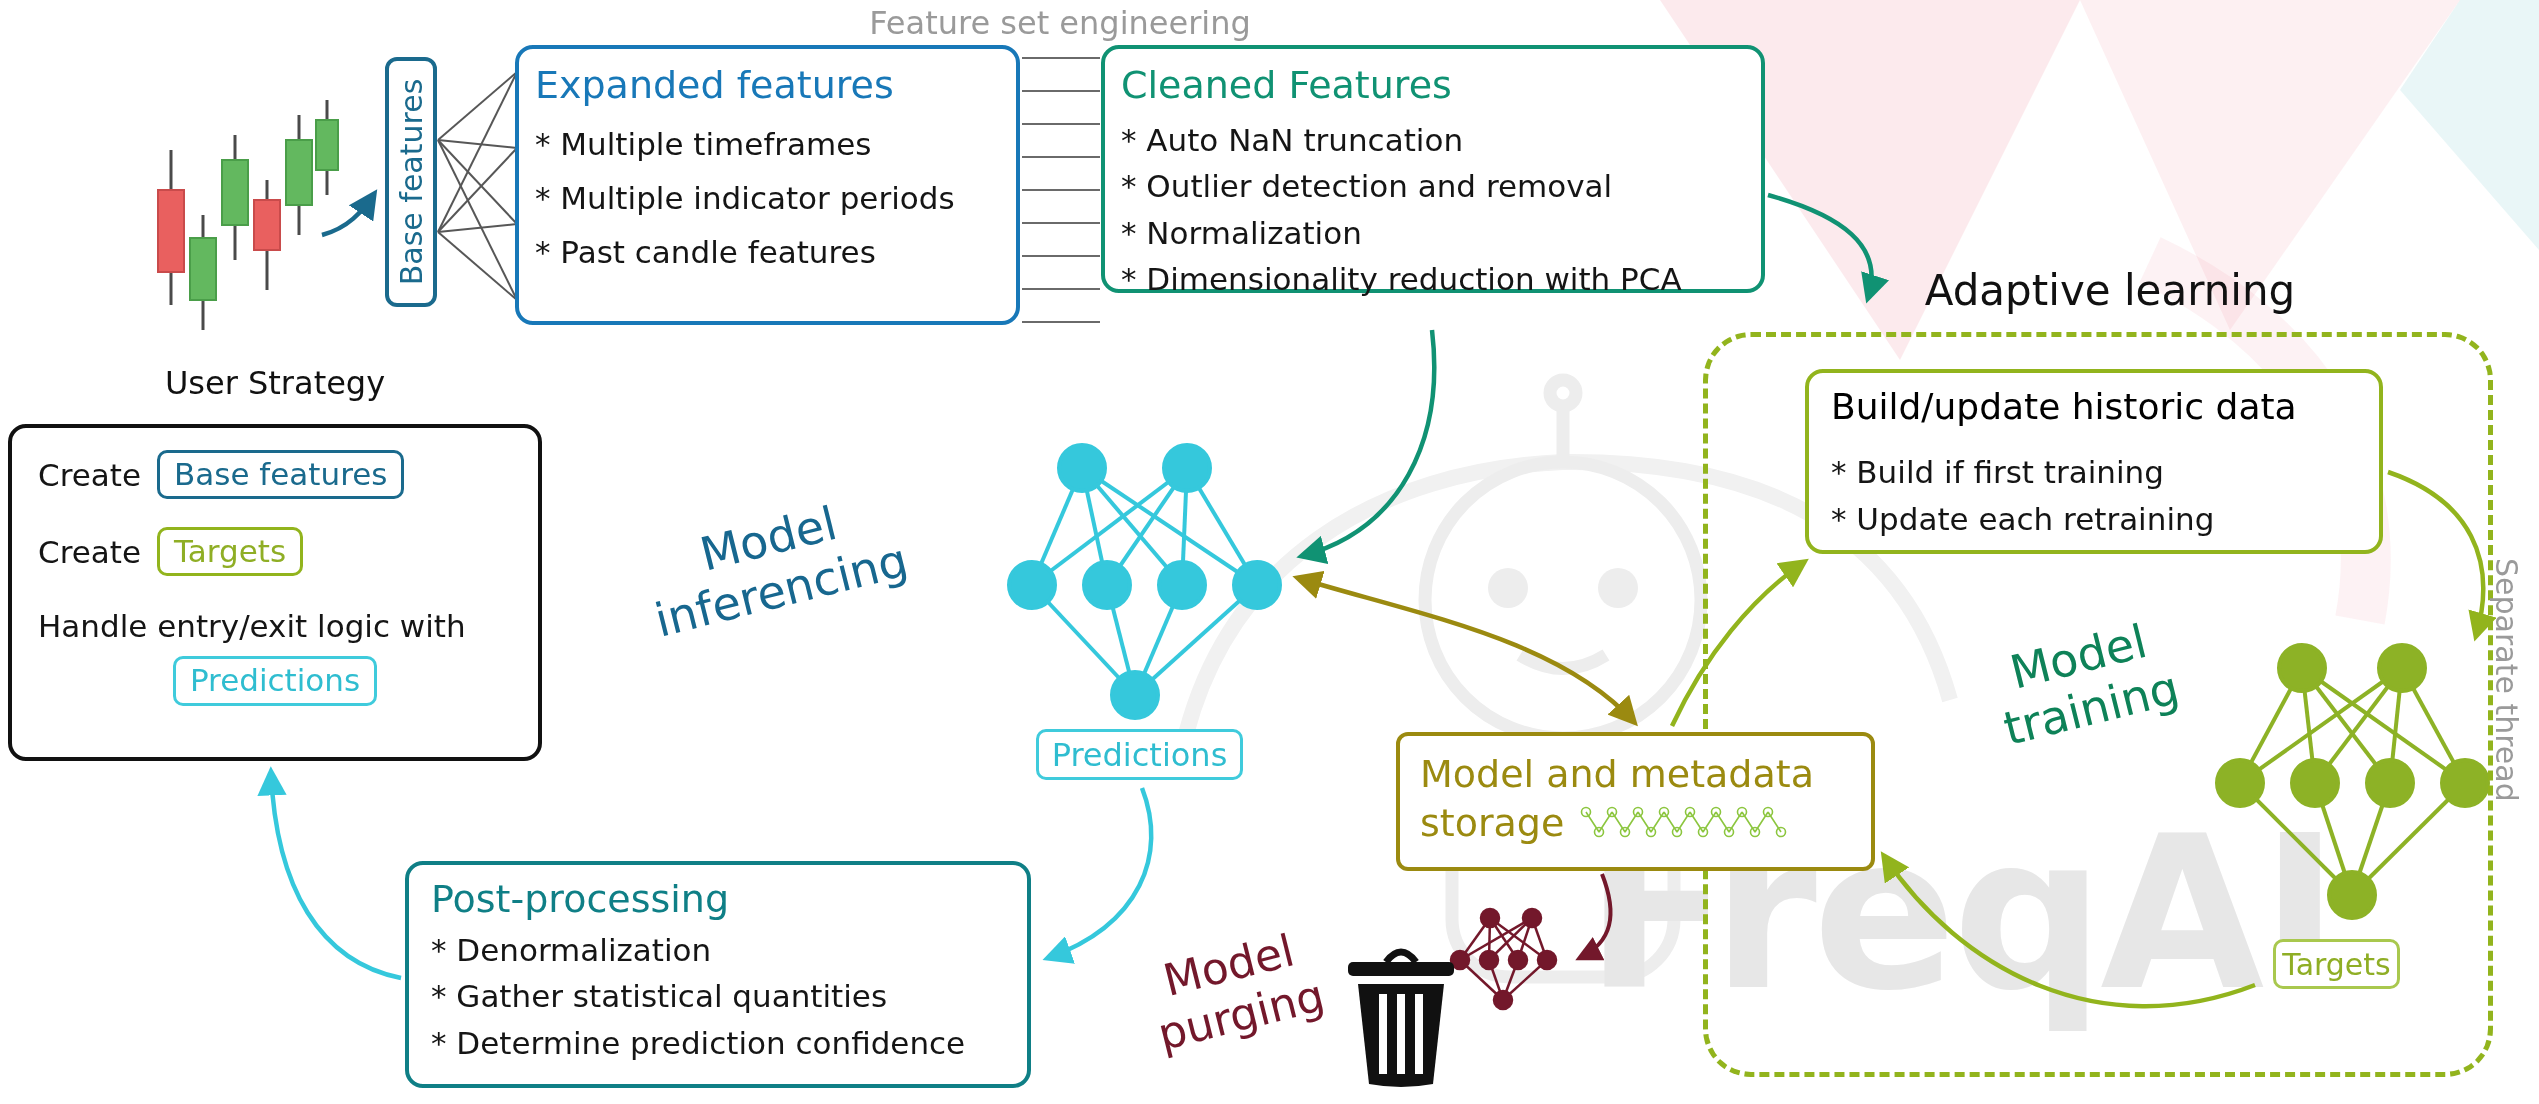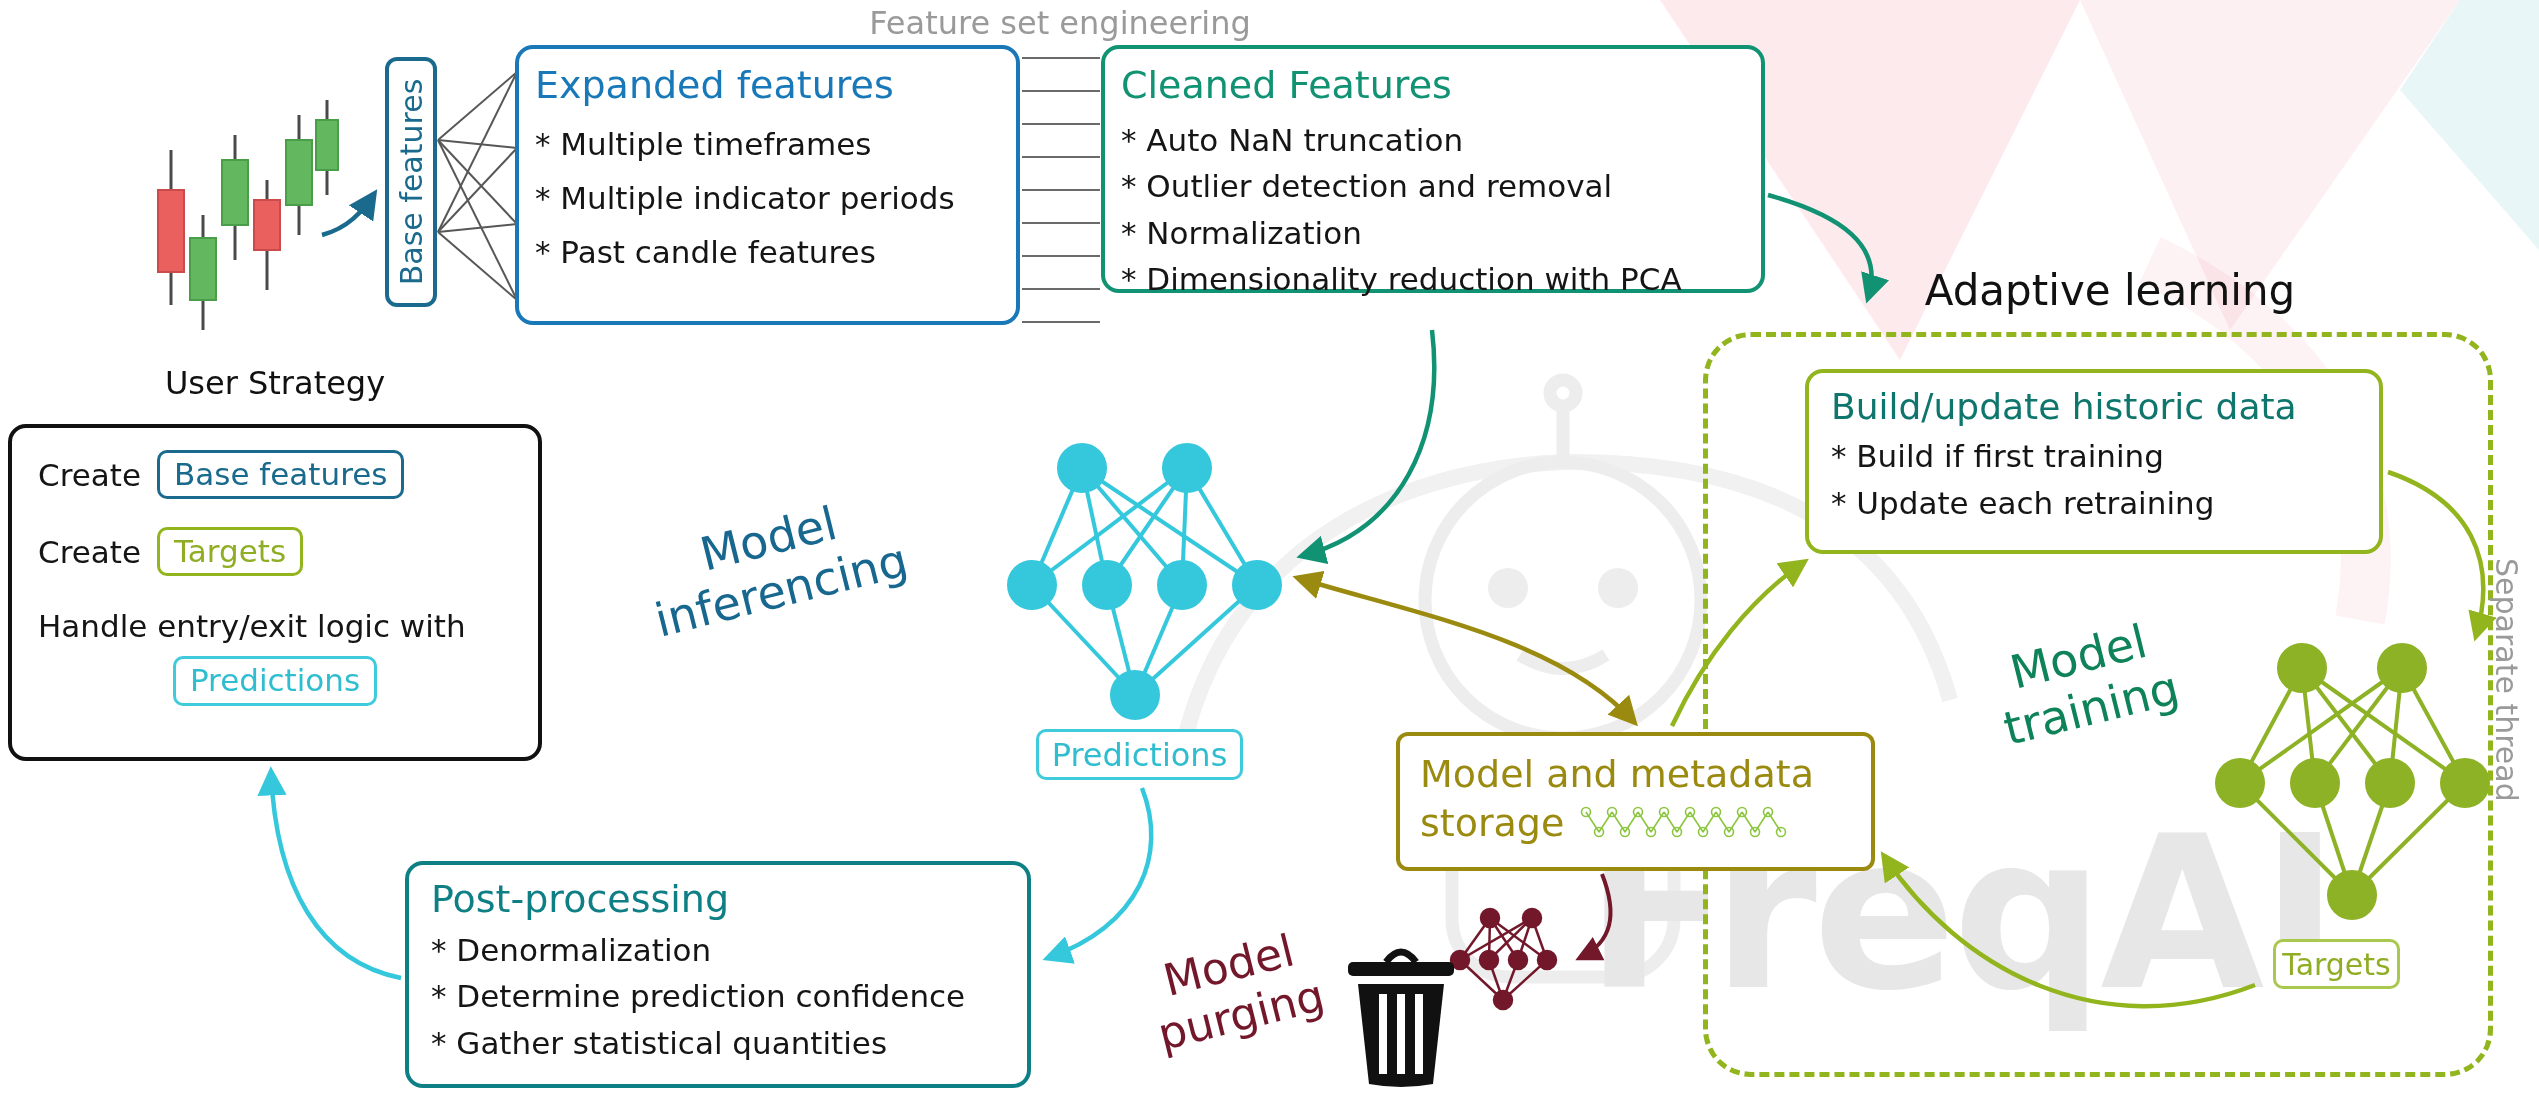--- a/index.html
+++ b/index.html
@@ -252,21 +252,21 @@
     <div class="feat-title" style="color:#109273;">Cleaned Features</div>
     <div class="feat-item">* Auto NaN truncation</div>
     <div class="feat-item">* Outlier detection and removal</div>
     <div class="feat-item">* Normalization</div>
     <div class="feat-item">* Dimensionality reduction with PCA</div>
   </div>
 
   <div class="adaptive">Adaptive learning</div>
 
   <div class="feat-box" style="left:1805px;top:369px;width:578px;height:185px;border-color:#92b41d;padding:10px 22px;">
-    <div class="feat-title" style="color:#0f766e;font-size:36px;margin-bottom:5px;">Build/update historic data</div>
+    <div class="feat-title" style="color:#000000;font-size:36px;margin-bottom:21px;">Build/update historic data</div>
     <div class="feat-item">* Build if first training</div>
     <div class="feat-item">* Update each retraining</div>
   </div>
 
   <div class="sep-thread">Separate thread</div>
 
   <div class="us-title">User Strategy</div>
   <div class="us-box">
     <div class="us-row">
       <span>Create</span>
@@ -324,22 +324,22 @@
     <div>training</div>
   </div>
 
   <div class="small-box targets-box">
     <span>Targets</span>
   </div>
 
   <div class="feat-box" style="left:405px;top:861px;width:626px;height:227px;border-color:#0f7f86;padding:10px 22px;">
     <div class="feat-title" style="color:#0f7f86;margin-bottom:4px;">Post-processing</div>
     <div class="feat-item">* Denormalization</div>
+    <div class="feat-item">* Gather statistical quantities</div>
     <div class="feat-item">* Determine prediction confidence</div>
-    <div class="feat-item">* Gather statistical quantities</div>
   </div>
 
   <div class="rot rot-purge">
     <div>Model</div>
     <div>purging</div>
   </div>
 
 </div>
 
 </body></html>

